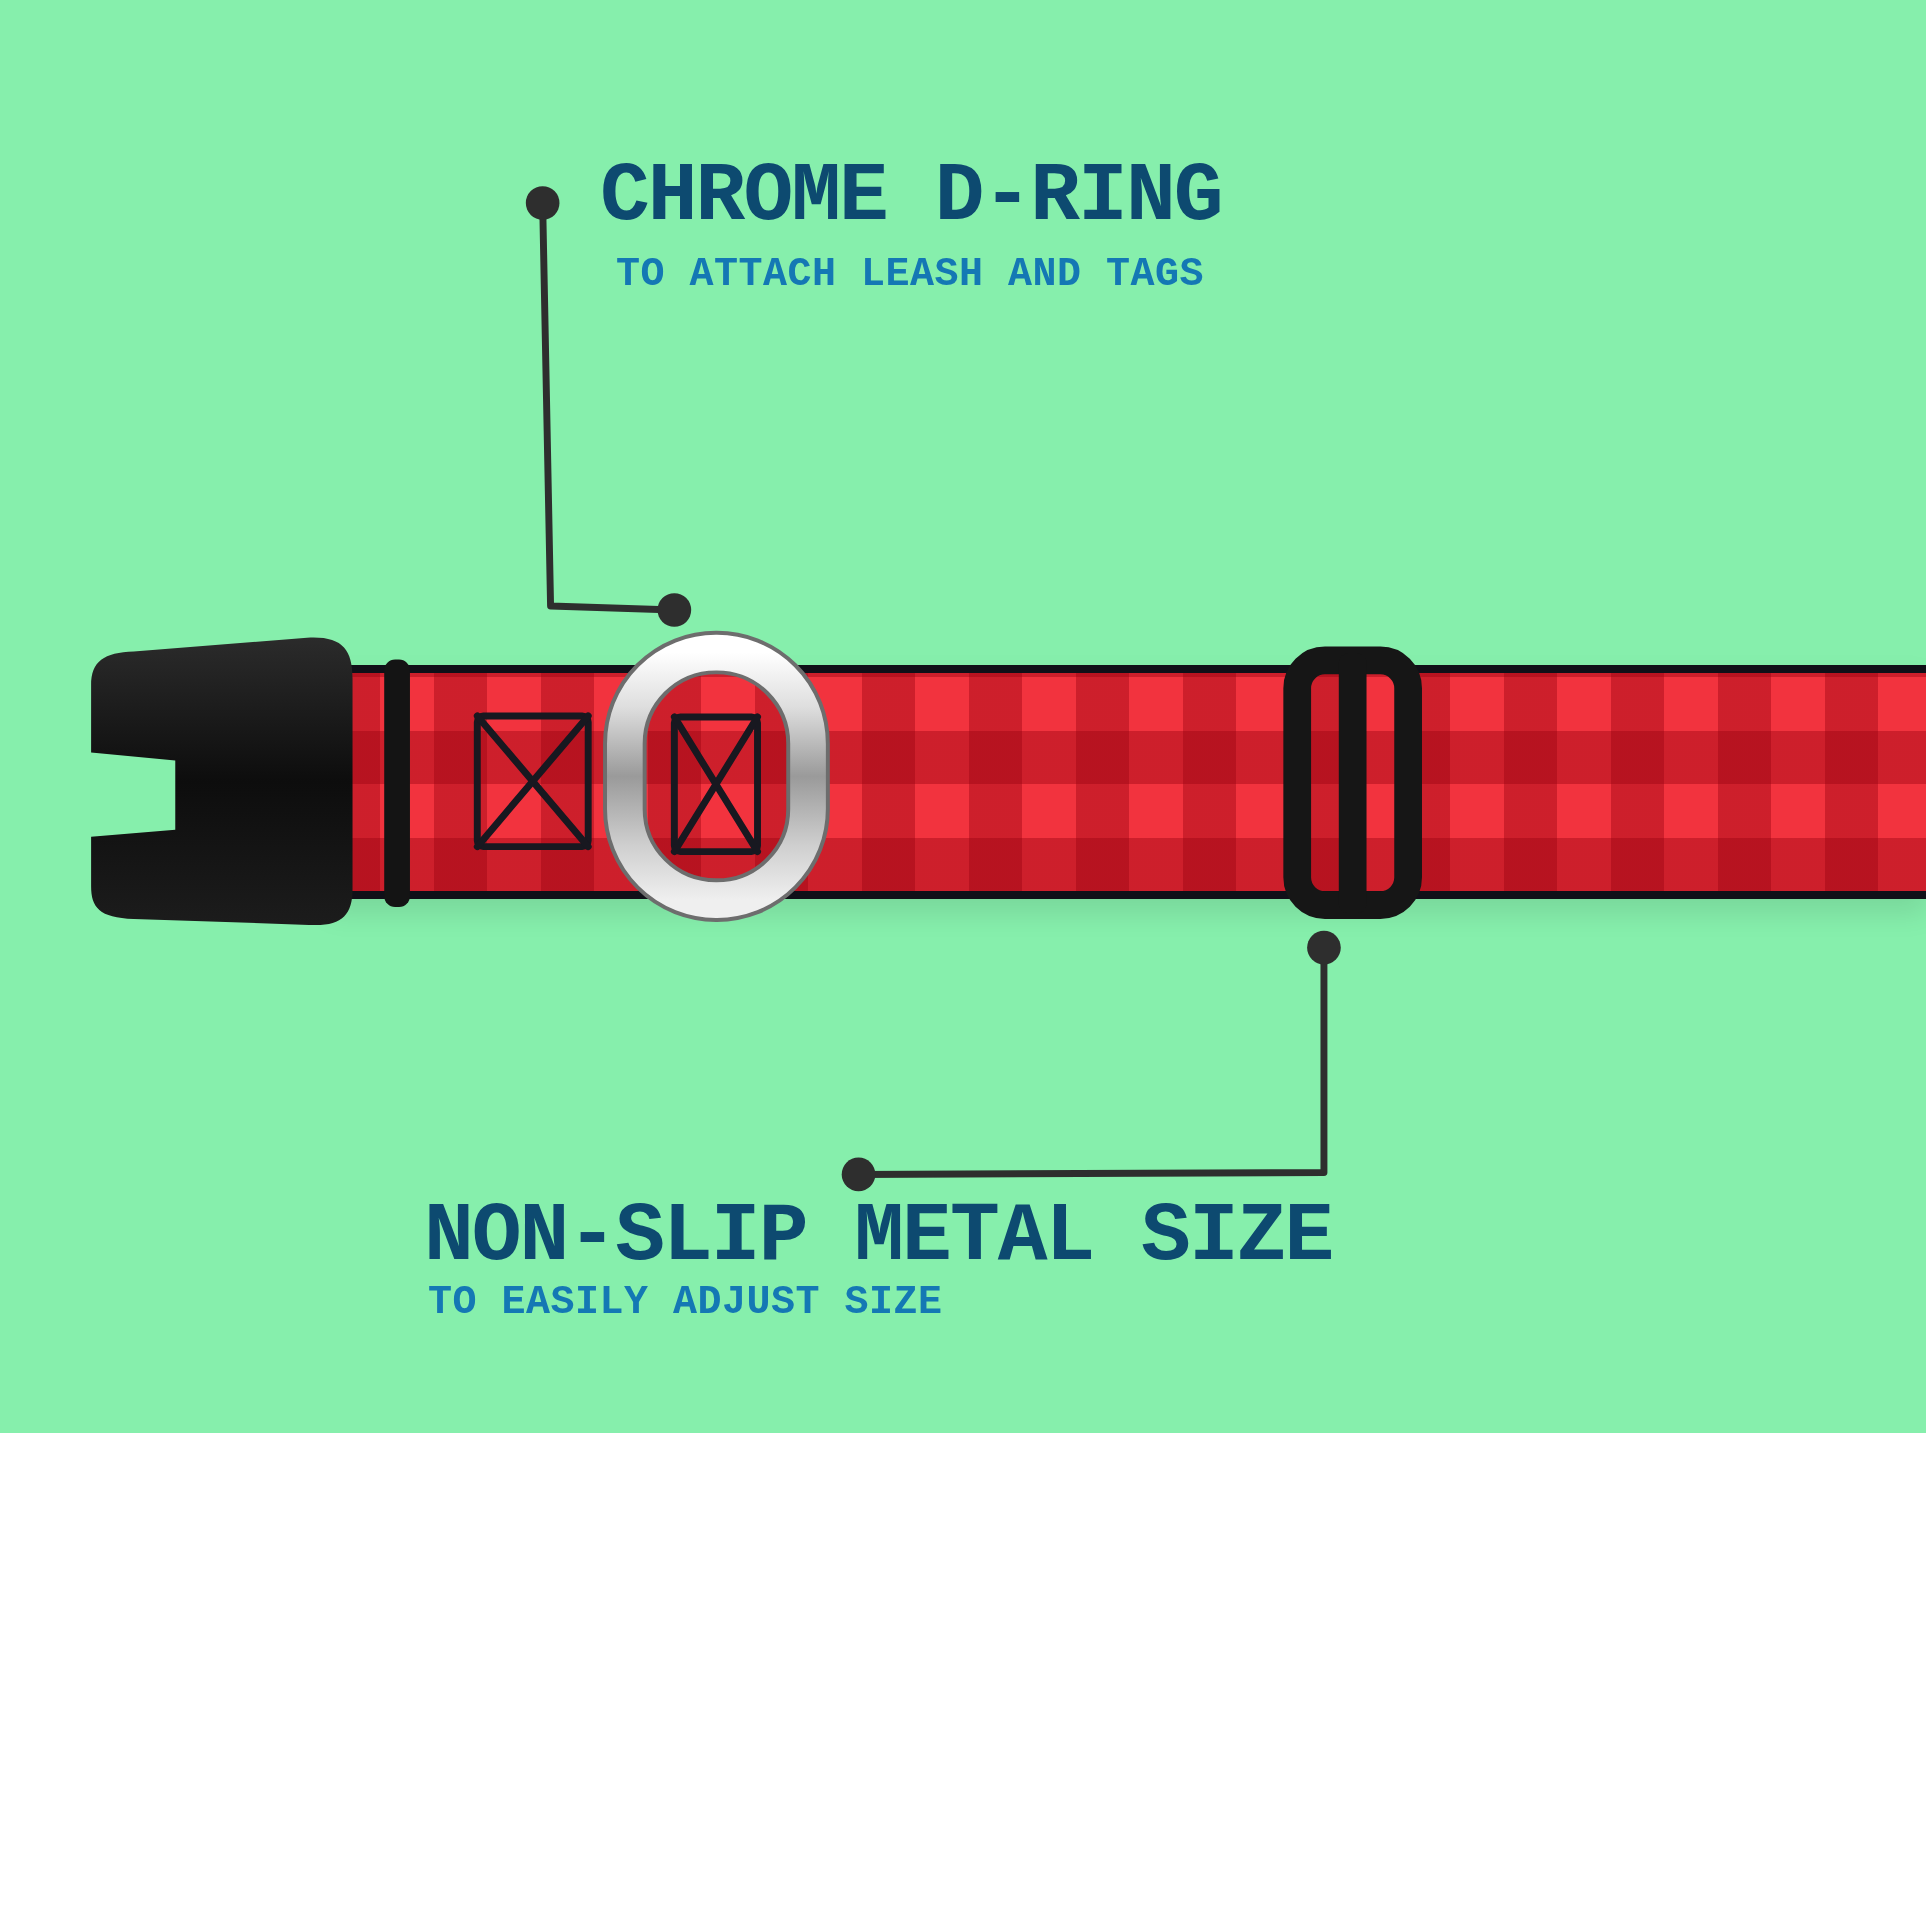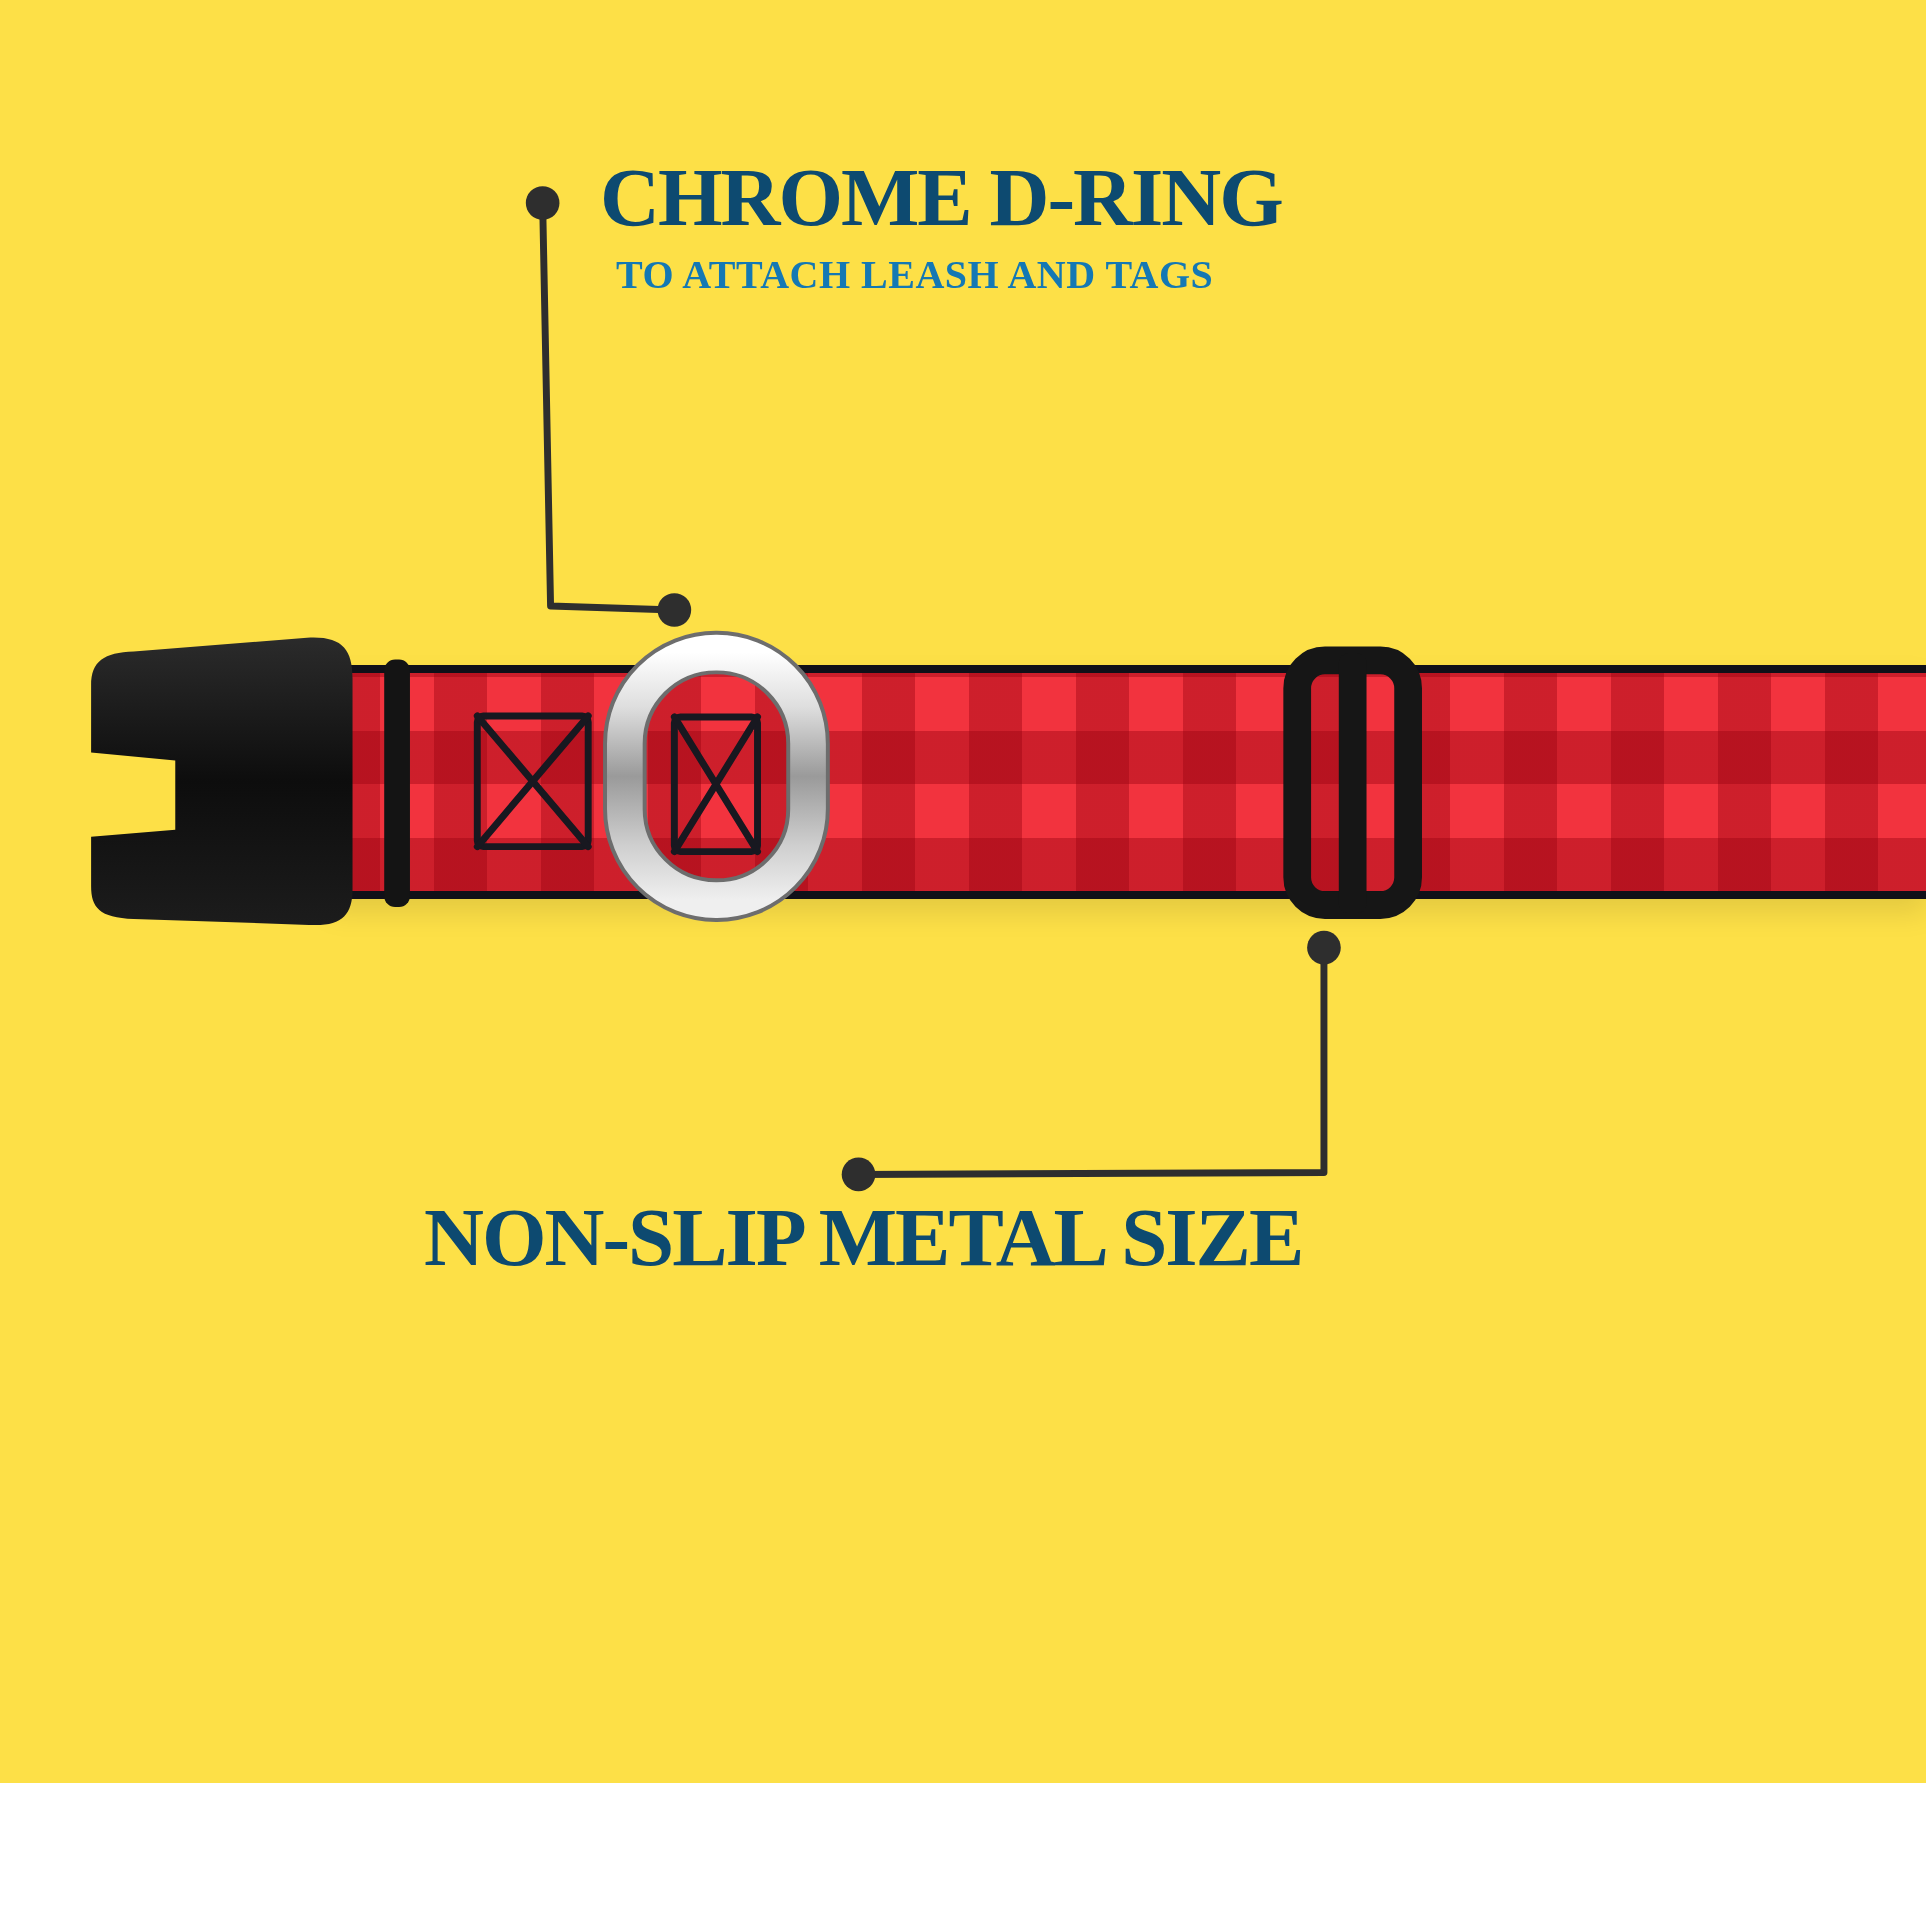--- a/index.html
+++ b/index.html
@@ -1,21 +1,21 @@
 <!DOCTYPE html>
 <html><head>
 <meta charset="utf-8">
 <style>
   html,body{margin:0;padding:0;background:#ffffff;}
   .stage{
     position:relative;
-    width:1927px;height:1783px;
-    background:#fde047;
+    width:1927px;height:1433px;
+    background:#86efac;
     overflow:hidden;
-    font-family:Liberation Serif, serif;
+    font-family:Liberation Mono, monospace;
   }
   
   .collar{
     position:absolute;
     left:327px; top:665px;
     width:1600px; height:234px;
     box-sizing:border-box;
     border-top:8px solid #101018;
     border-bottom:8px solid #101018;
     background-color:#f2333e;
@@ -125,15 +125,16 @@
       <polyline points="1337,957 1337,1184 867,1186"></polyline>
     </g>
     <circle cx="1337" cy="957" r="17" fill="#2e2e2e"></circle>
     <circle cx="867" cy="1186" r="17" fill="#2e2e2e"></circle>
   </svg>
 
   <div class="callout-title t-dring-title">CHROME D-RING</div>
   <div class="callout-subtitle t-dring-sub">TO ATTACH LEASH AND TAGS</div>
 
   <div class="callout-title t-loop-title">NON-SLIP METAL SIZE</div>
+  <div class="callout-subtitle t-loop-sub">TO EASILY ADJUST SIZE</div>
 
 </div>
 
 
 </body></html>

